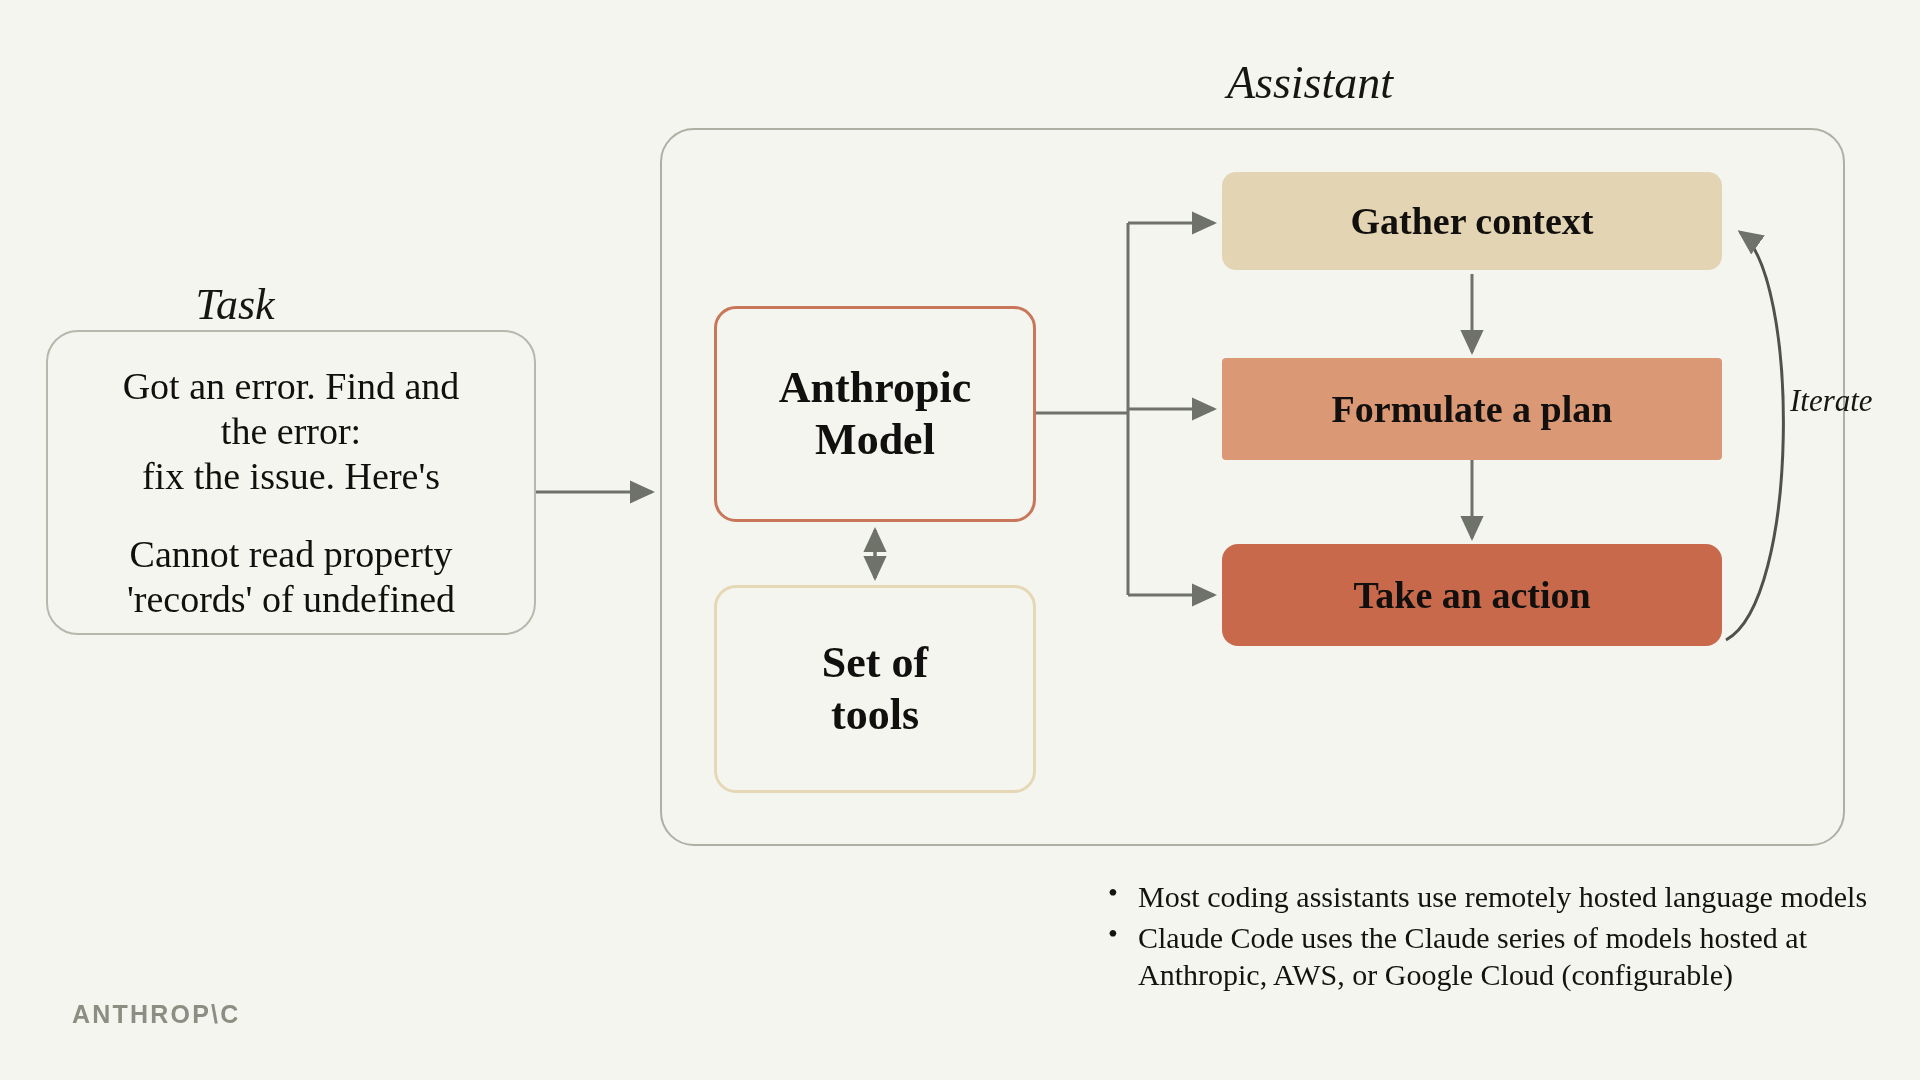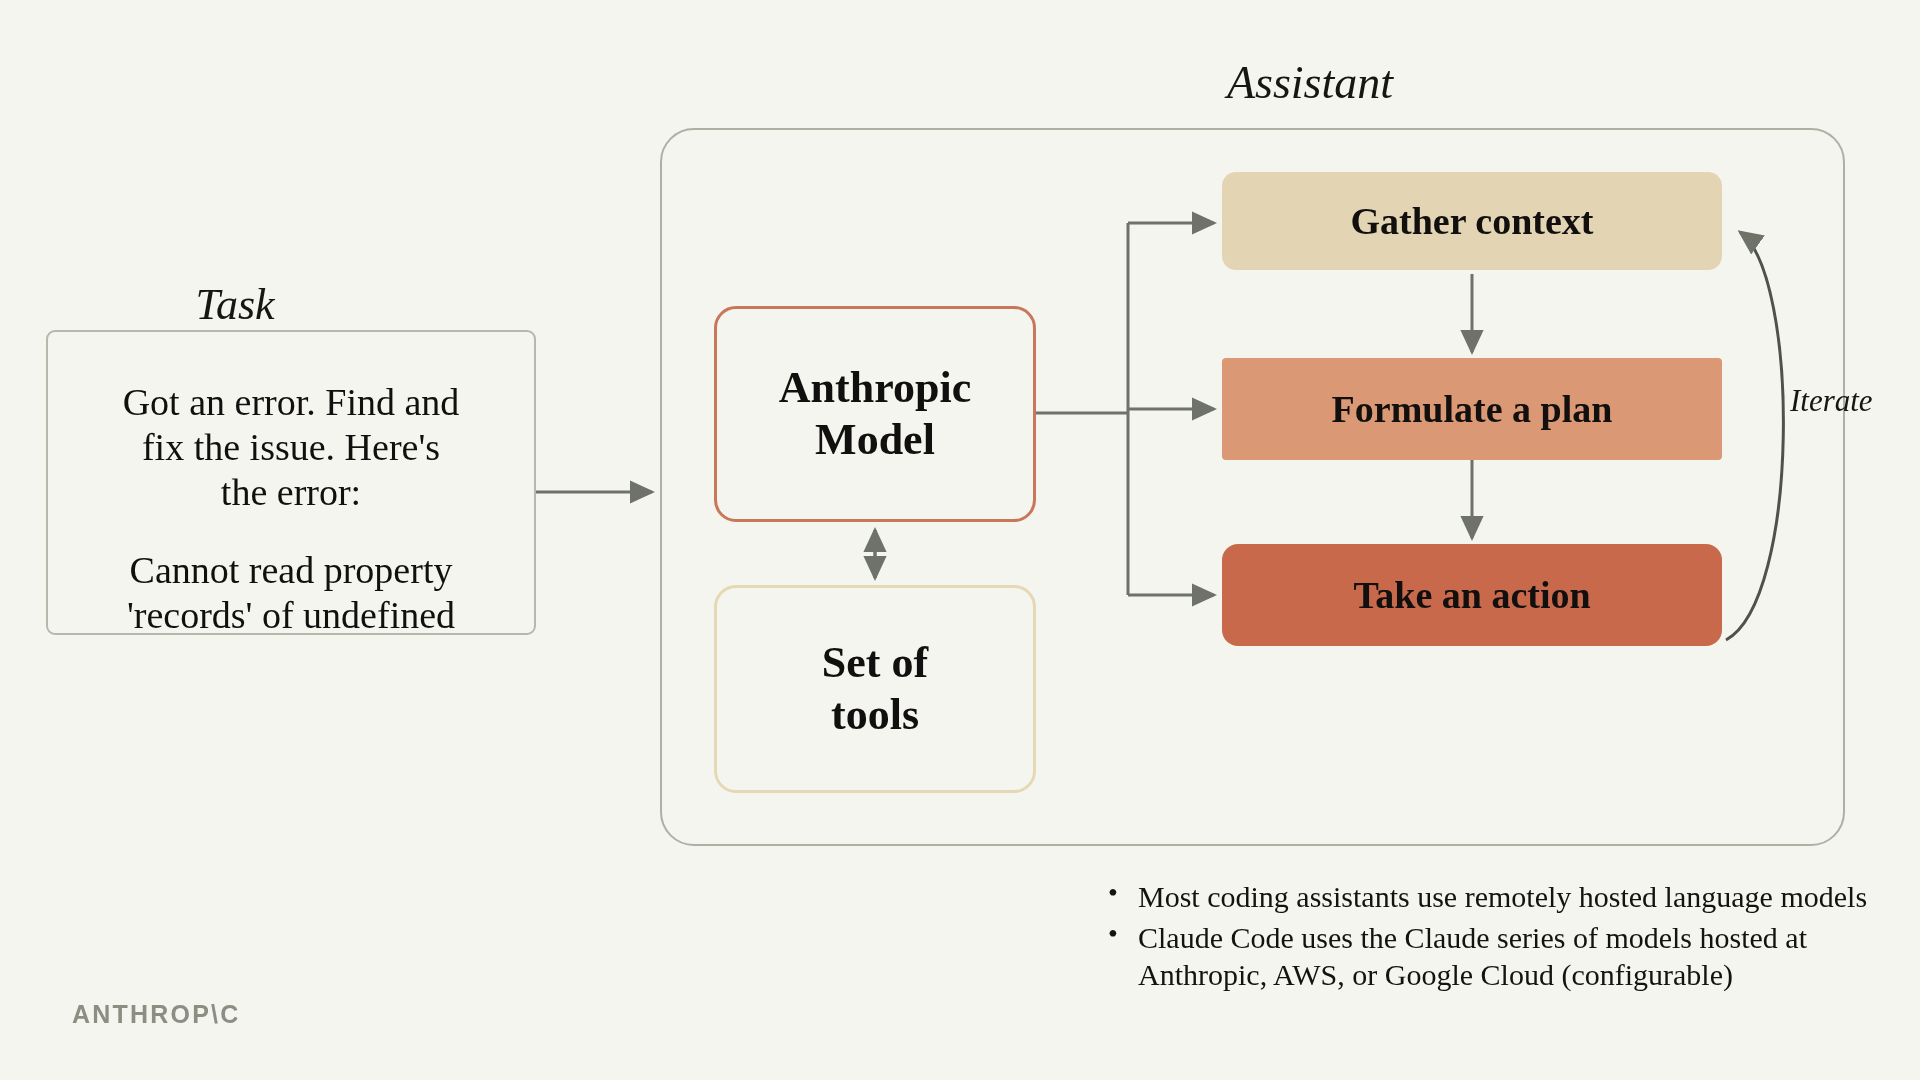--- a/index.html
+++ b/index.html
@@ -25,24 +25,24 @@
   }
 
   
   #task-caption {
     position:absolute; left:160px; top:283px; width:150px;
     font-style:italic; font-size:44px; color:#17160F;
     text-align:center; line-height:1;
   }
   #task-box {
     left:46px; top:330px; width:490px; height:305px;
-    border:2px solid #B6B8AC; border-radius:9px;
+    border:2px solid #B6B8AC; border-radius:32px;
     background:#F4F5EF;
     font-weight:normal; font-size:38px;
-    padding:32px 26px;
+    padding:16px 26px;
     align-items:flex-start; justify-content:center;
   }
   #task-box .tline { display:block; }
   #task-box .tspacer { display:block; height:34px; }
   #task-text { padding-top:16px; width:100%; }
 
   
   #assistant-caption {
     position:absolute; left:1120px; top:60px; width:380px;
     font-style:italic; font-size:46px; color:#17160F;
@@ -147,22 +147,22 @@
     <g>
       <path d="M1726,640 C1800,600 1800,275 1740,232" fill="none" stroke="#4F524A" stroke-width="3" marker-end="url(#ah2)"></path>
     </g>
   </svg>
 
   <div id="task-caption">Task</div>
 
   <div id="task-box" class="node">
     <div id="task-text">
       <span class="tline">Got an error. Find and</span>
+      <span class="tline">the error:</span>
       <span class="tline">fix the issue. Here's</span>
-      <span class="tline">the error:</span>
       <span class="tspacer"></span>
       <span class="tline">Cannot read property</span>
       <span class="tline">'records' of undefined</span>
     </div>
   </div>
 
   <div id="assistant-caption">Assistant</div>
   <div id="assistant-frame"></div>
 
   <div id="lm-box" class="node">

